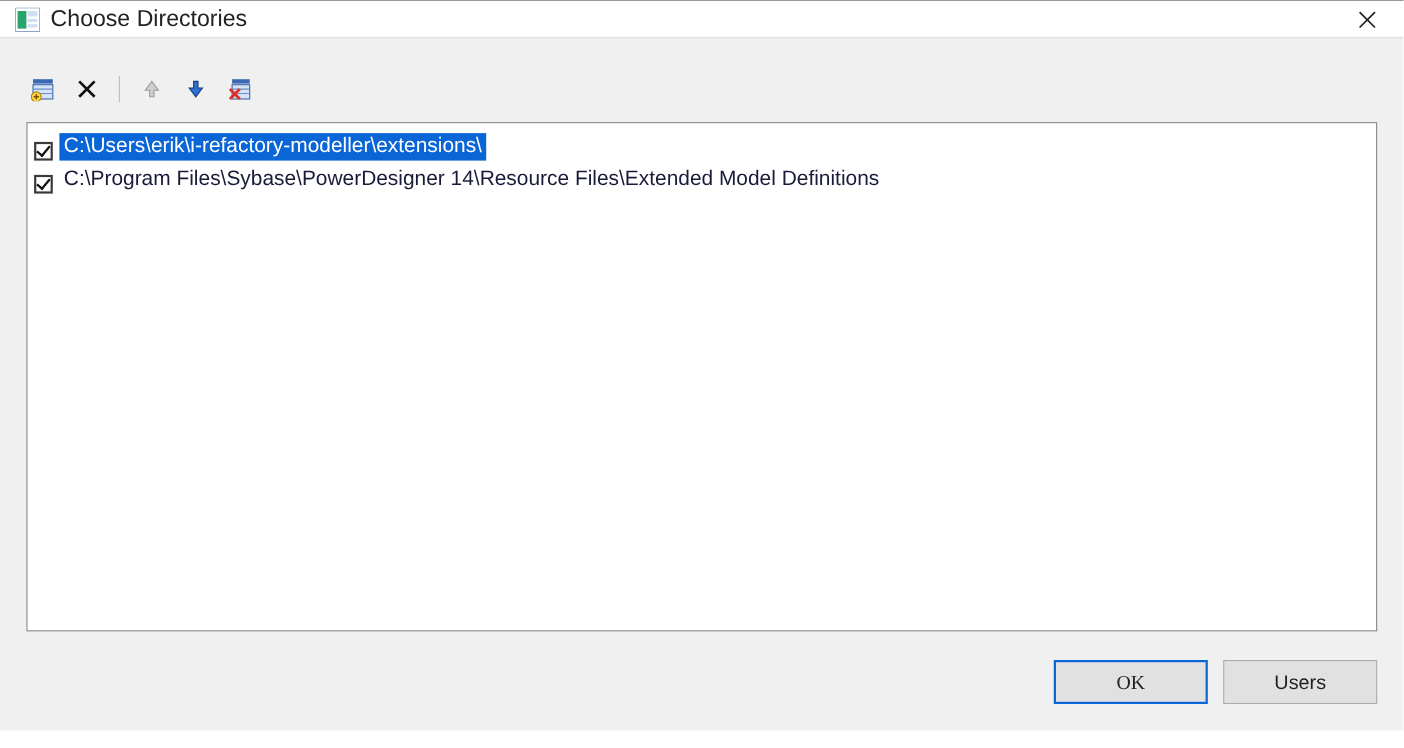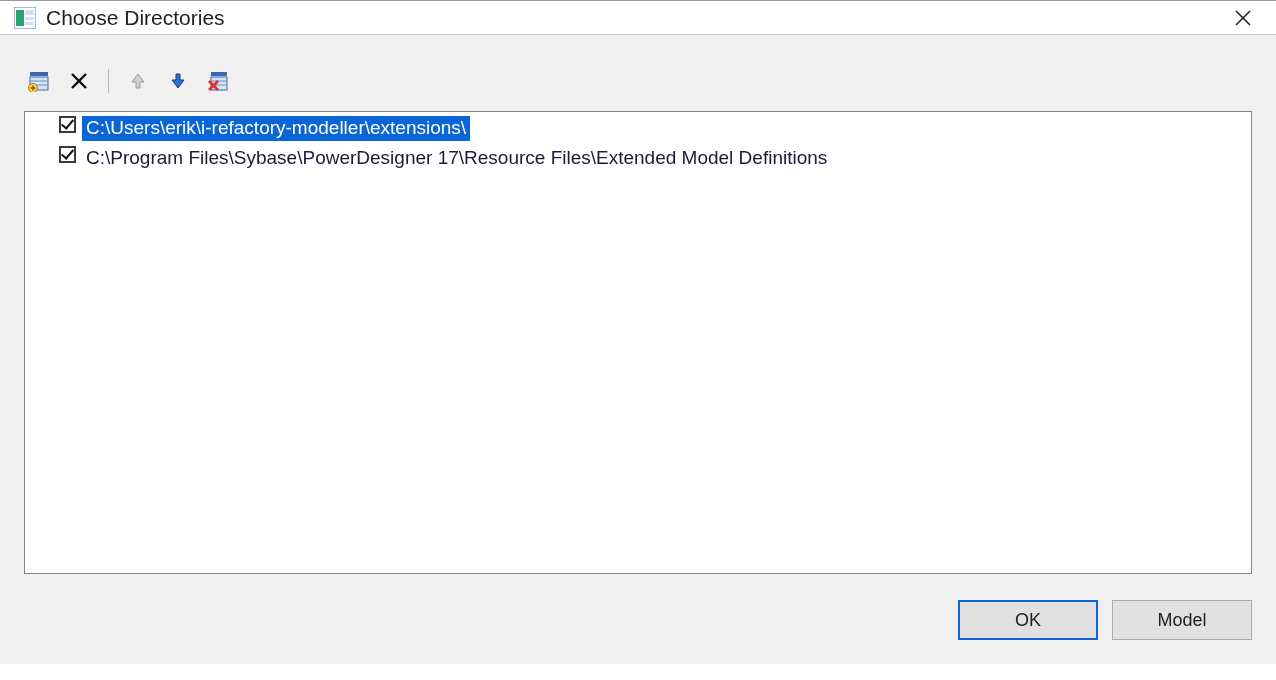--- a/index.html
+++ b/index.html
@@ -75,24 +75,23 @@
     background: #fff;
     border: 1px solid #848484;
     flex: 1;
     min-height: 200px;
     overflow: auto;
     padding: 4px 6px;
     font-size: 19px;
   }
   .list-row {
     display: flex;
-    align-items: flex-start;
+    align-items: flex-end;
     height: 30px;
     gap: 6px;
-    margin-left: 28px;
   }
   .list-row .cb {
     width: 17px; height: 17px;
     border: 2px solid #3a3a3a;
     background: #fff;
     position: relative;
     cursor: pointer;
     flex-shrink: 0;
   }
   .list-row .cb::after {
@@ -129,20 +128,21 @@
     border: 1px solid #adadad;
     font-size: 18px;
     font-family: inherit;
     color: #222;
     cursor: pointer;
     display: inline-flex;
     align-items: center; justify-content: center;
   }
   .btn.primary {
     border: 2px solid #0a66d6;
+    font-family: Liberation Serif, serif;
   }
 </style>
 </head>
 <body>
 
 <div class="titlebar">
   <span class="titlebar-icon">
     <svg width="22" height="22" viewBox="0 0 22 22">
       <rect x="0" y="0" width="22" height="22" fill="none" stroke="#4a78a5" stroke-width="1"></rect>
       <rect x="2" y="3" width="8" height="16" fill="#2aa36f"></rect>
@@ -220,22 +220,22 @@
     </span>
   </div>
 
   <div class="listbox">
     <div class="list-row selected">
       <span class="cb"></span>
       <span class="path">C:\Users\erik\i-refactory-modeller\extensions\</span>
     </div>
     <div class="list-row">
       <span class="cb"></span>
-      <span class="path">C:\Program Files\Sybase\PowerDesigner 17\Resource Files\Extended Model Definitions</span>
+      <span class="path">C:\Program Files\Sybase\PowerDesigner 14\Resource Files\Extended Model Definitions</span>
     </div>
   </div>
 
   <div class="button-row">
     <button class="btn primary">OK</button>
-    <button class="btn">Model</button>
+    <button class="btn">Users</button>
   </div>
 
 </div>
 
 </body></html>

